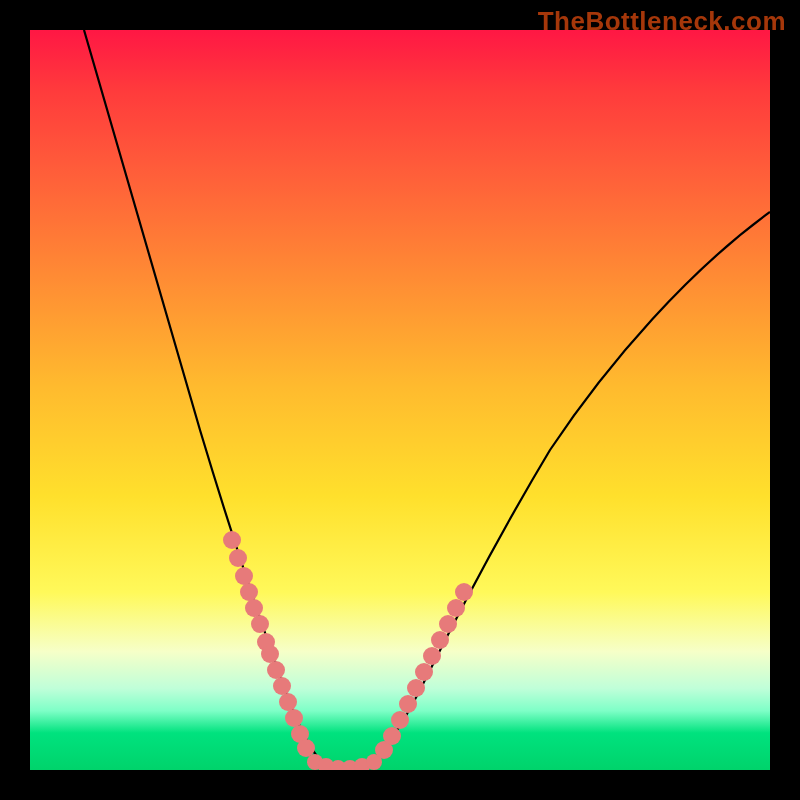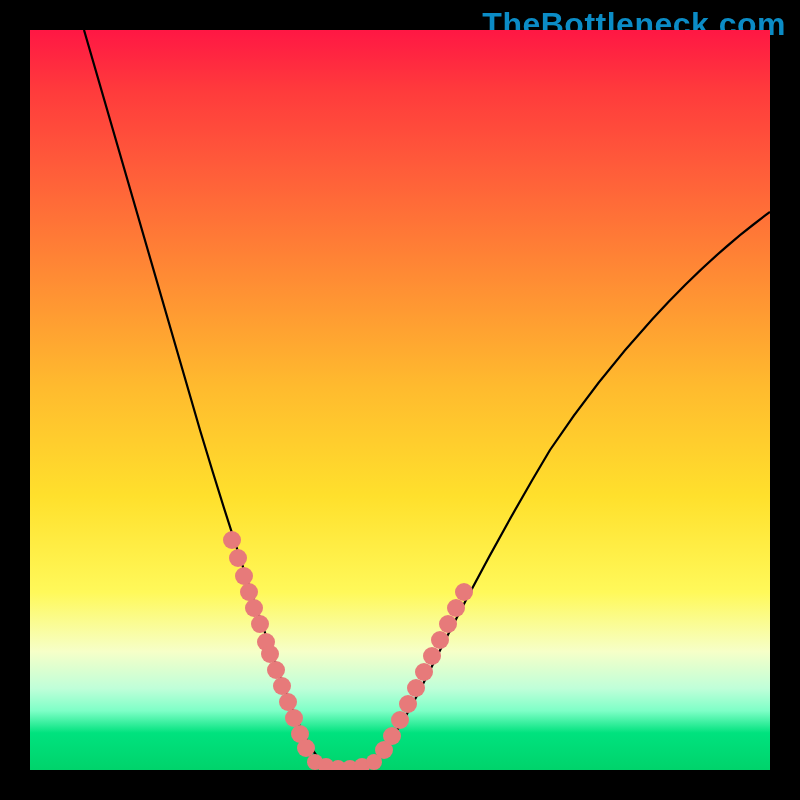--- a/index.html
+++ b/index.html
@@ -36,22 +36,22 @@
       #bfffd9 89%,
       #7effc7 92%,
       #00e27e 95%,
       #00d36b 100%
     );
   }
   .watermark {
     position: absolute;
     top: 6px;
     right: 14px;
-    color: #0ea5e9;
-    font-size: 32px;
+    color: #c2410c;
+    font-size: 26px;
     font-weight: 600;
     letter-spacing: 0.5px;
     opacity: 0.85;
     pointer-events: none;
   }
   svg.curve {
     position: absolute;
     left: 0;
     top: 0;
     width: 740px;

